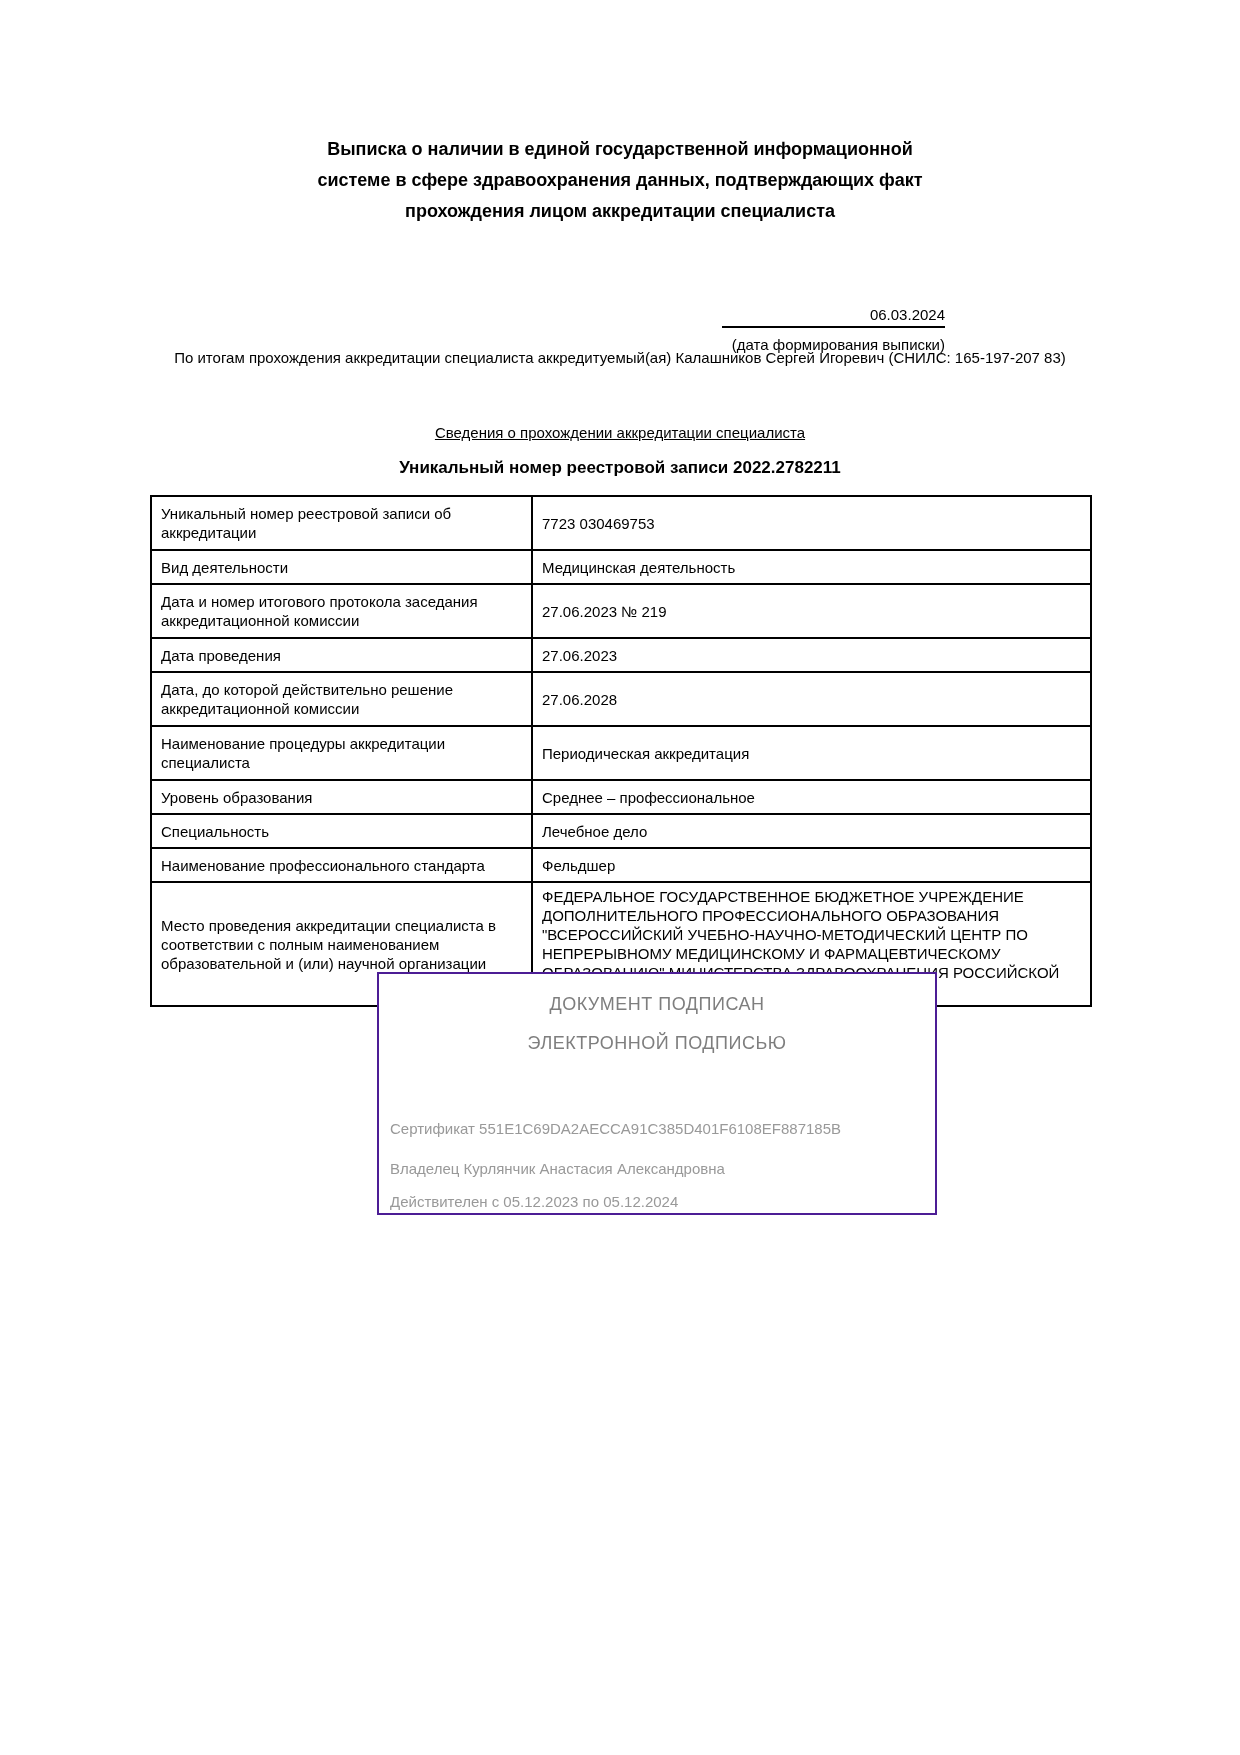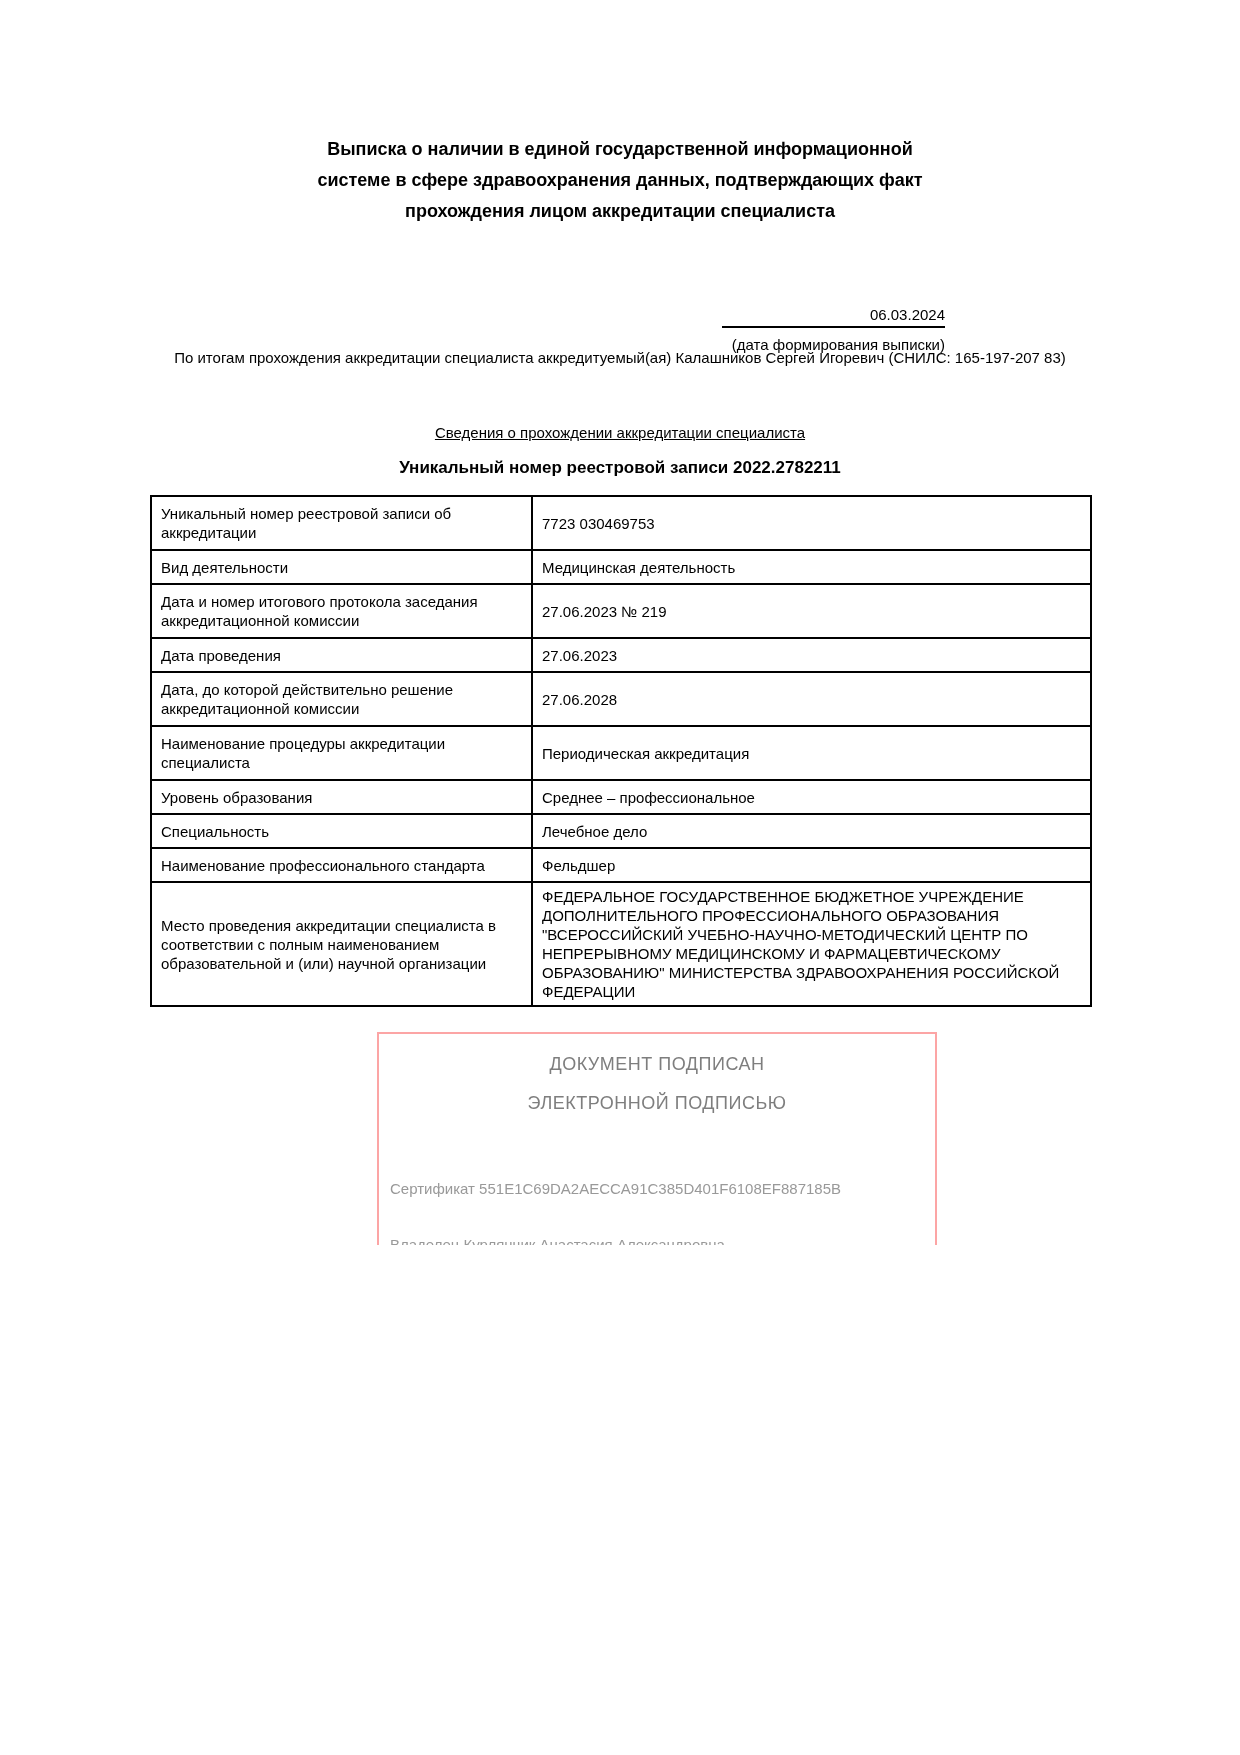--- a/index.html
+++ b/index.html
@@ -92,25 +92,25 @@
     color: #000000;
     word-wrap: break-word;
   }
   table.acc-table col.c1 { width: 381px; }
   table.acc-table col.c2 { width: 559px; }
   tr.r1 { height: 54px; }
   tr.r2 { height: 34px; }
   tr.rbig { height: 122px; }
   .sig-box {
     position: absolute;
-    top: 1032px;
+    top: 972px;
     left: 377px;
     width: 556px;
     height: 239px;
-    border: 2px solid #fca5a5;
+    border: 2px solid #4c1d95;
     background: #ffffff;
   }
   .sig-heading {
     position: absolute;
     left: 0;
     width: 100%;
     text-align: center;
     font-size: 18px;
     letter-spacing: 0.5px;
     color: #7e7e7e;
@@ -119,21 +119,21 @@
   .sig-h2 { top: 59px; }
   .sig-info {
     position: absolute;
     left: 11px;
     right: 8px;
     font-size: 15px;
     color: #999999;
     white-space: nowrap;
   }
   .sig-cert  { top: 146px; }
-  .sig-owner { top: 186px; margin-top: 16px; }
+  .sig-owner { top: 186px; }
   .sig-valid { top: 219px; }
 </style>
 </head>
 <body>
 
 <div class="page">
 
   <div class="doc-title">
     <div>Выписка о наличии в единой государственной информационной</div>
     <div>системе в сфере здравоохранения данных, подтверждающих факт</div>

